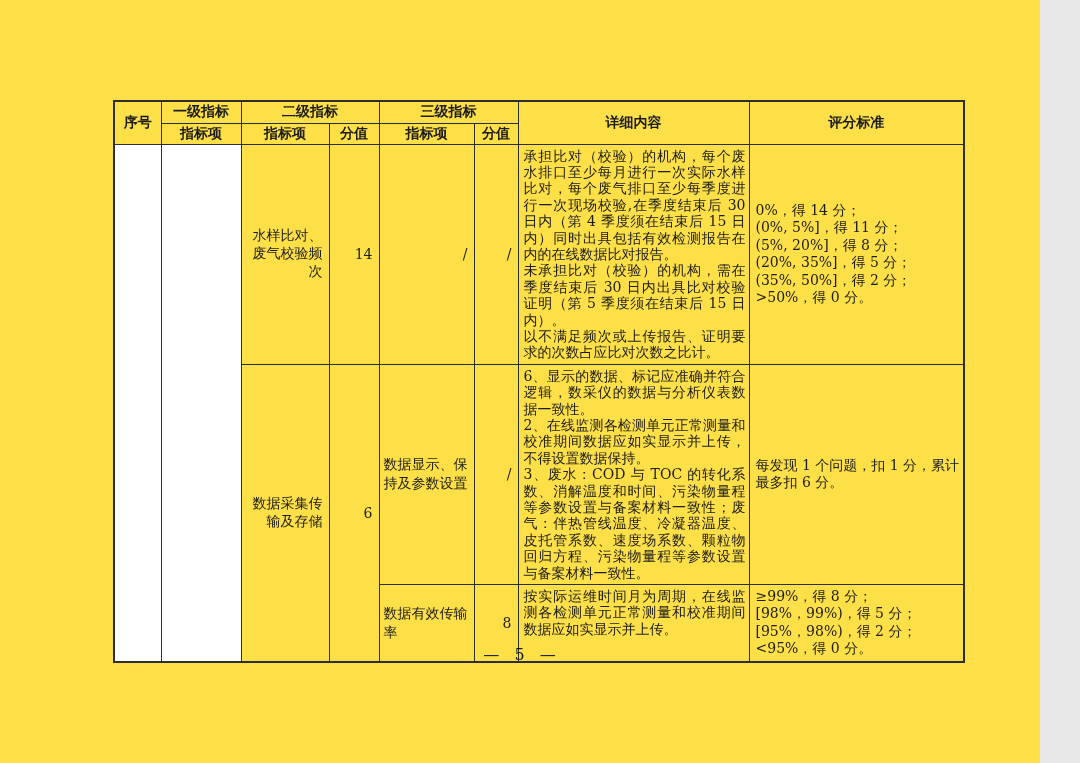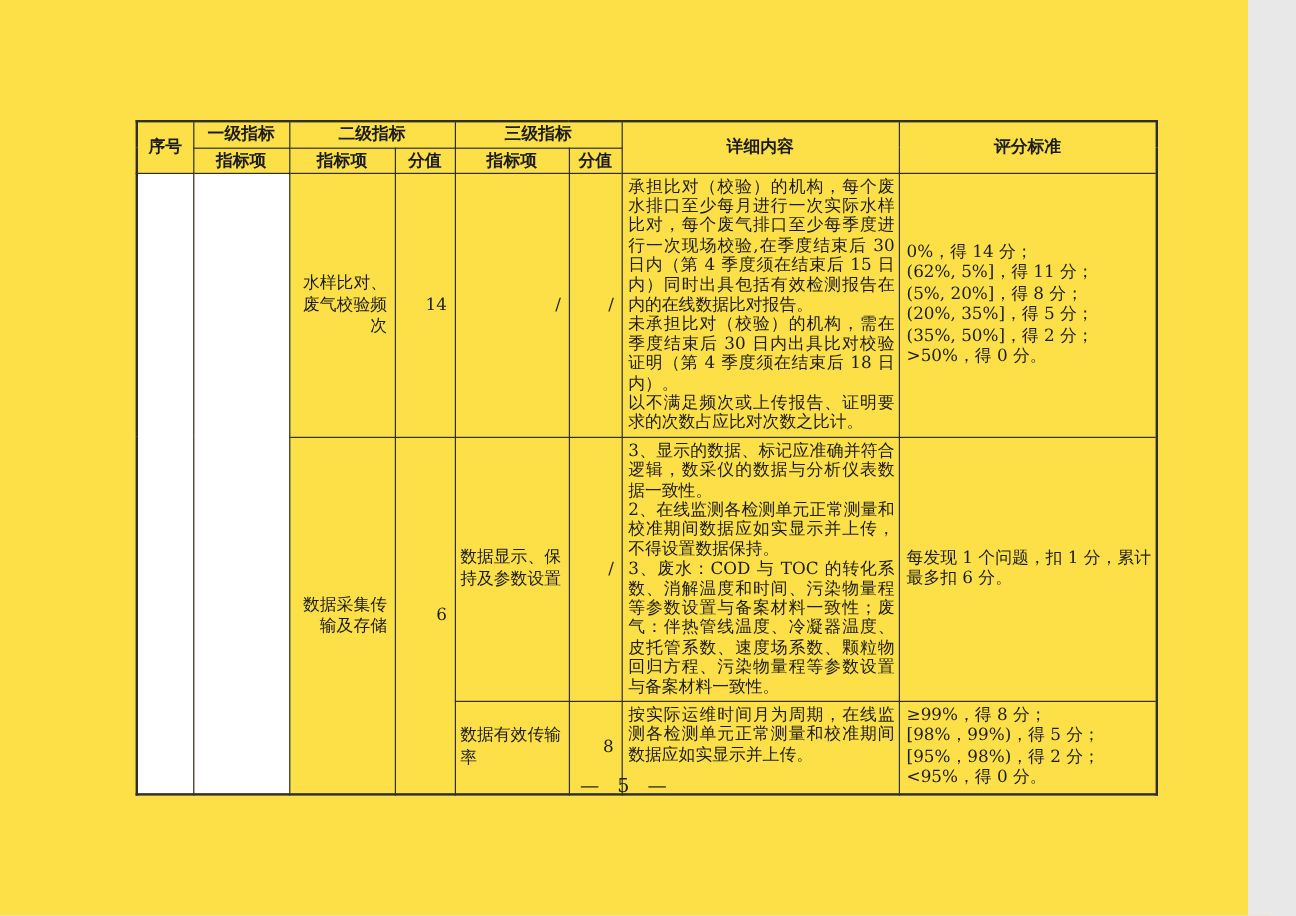--- a/index.html
+++ b/index.html
@@ -115,39 +115,39 @@
     <tbody>
       <tr class="r1">
         <td rowspan="3" class="empty-span"></td>
         <td rowspan="3" class="empty-span"></td>
         <td class="centered">水样比对、废气校验频次</td>
         <td class="centered">14</td>
         <td class="centered">/</td>
         <td class="centered">/</td>
         <td class="detail">
           <div>承担比对（校验）的机构，每个废水排口至少每月进行一次实际水样比对，每个废气排口至少每季度进行一次现场校验,在季度结束后 30 日内（第 4 季度须在结束后 15 日内）同时出具包括有效检测报告在内的在线数据比对报告。</div>
-          <div>未承担比对（校验）的机构，需在季度结束后 30 日内出具比对校验证明（第 4 季度须在结束后 18 日内）。</div>
+          <div>未承担比对（校验）的机构，需在季度结束后 30 日内出具比对校验证明（第 5 季度须在结束后 15 日内）。</div>
           <div>以不满足频次或上传报告、证明要求的次数占应比对次数之比计。</div>
         </td>
         <td class="scoring">
           <div>0%，得 14 分；</div>
-          <div>(62%, 5%]，得 11 分；</div>
+          <div>(0%, 5%]，得 11 分；</div>
           <div>(5%, 20%]，得 8 分；</div>
           <div>(20%, 35%]，得 5 分；</div>
           <div>(35%, 50%]，得 2 分；</div>
           <div>&gt;50%，得 0 分。</div>
         </td>
       </tr>
       <tr class="r2">
         <td rowspan="2" class="centered">数据采集传输及存储</td>
         <td rowspan="2" class="centered">6</td>
         <td class="l3item">数据显示、保持及参数设置</td>
         <td class="centered">/</td>
         <td class="detail">
-          <div>3、显示的数据、标记应准确并符合逻辑，数采仪的数据与分析仪表数据一致性。</div>
+          <div>6、显示的数据、标记应准确并符合逻辑，数采仪的数据与分析仪表数据一致性。</div>
           <div>2、在线监测各检测单元正常测量和校准期间数据应如实显示并上传，不得设置数据保持。</div>
           <div>3、废水：COD 与 TOC 的转化系数、消解温度和时间、污染物量程等参数设置与备案材料一致性；废气：伴热管线温度、冷凝器温度、皮托管系数、速度场系数、颗粒物回归方程、污染物量程等参数设置与备案材料一致性。</div>
         </td>
         <td class="scoring">
           <div>每发现 1 个问题，扣 1 分，累计最多扣 6 分。</div>
         </td>
       </tr>
       <tr class="r3">
         <td class="l3item">数据有效传输率</td>
         <td class="centered">8</td>

